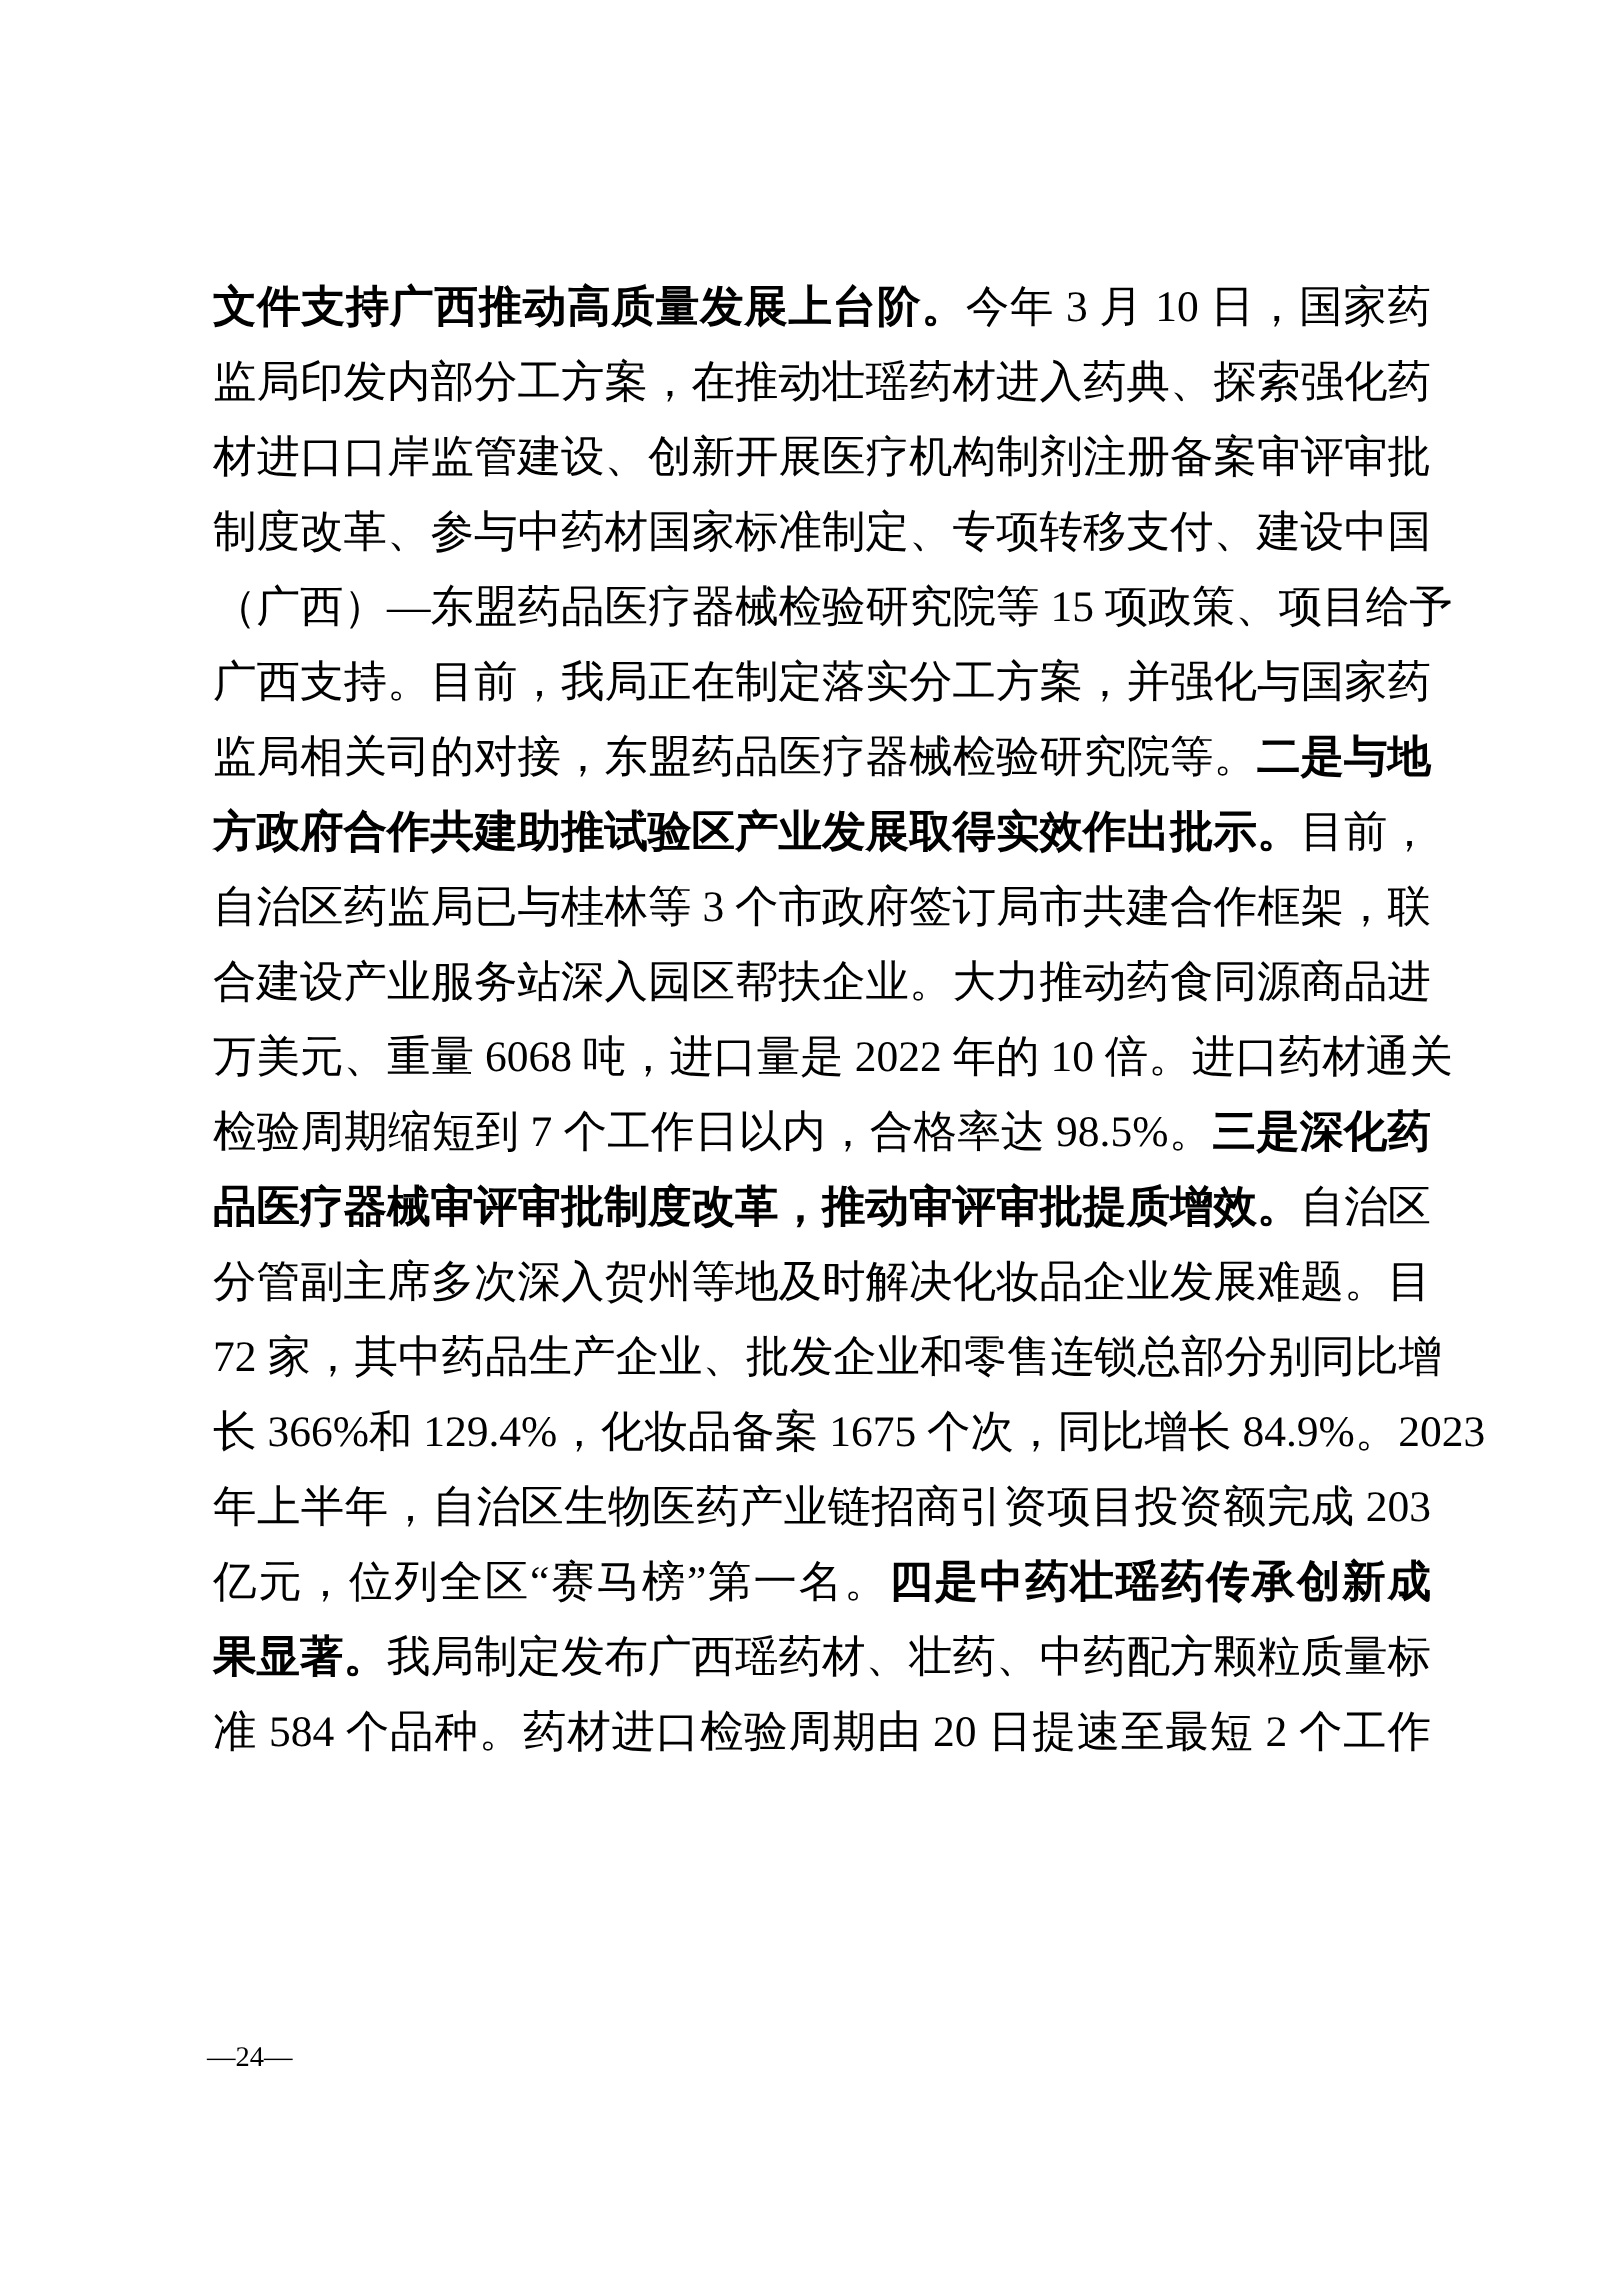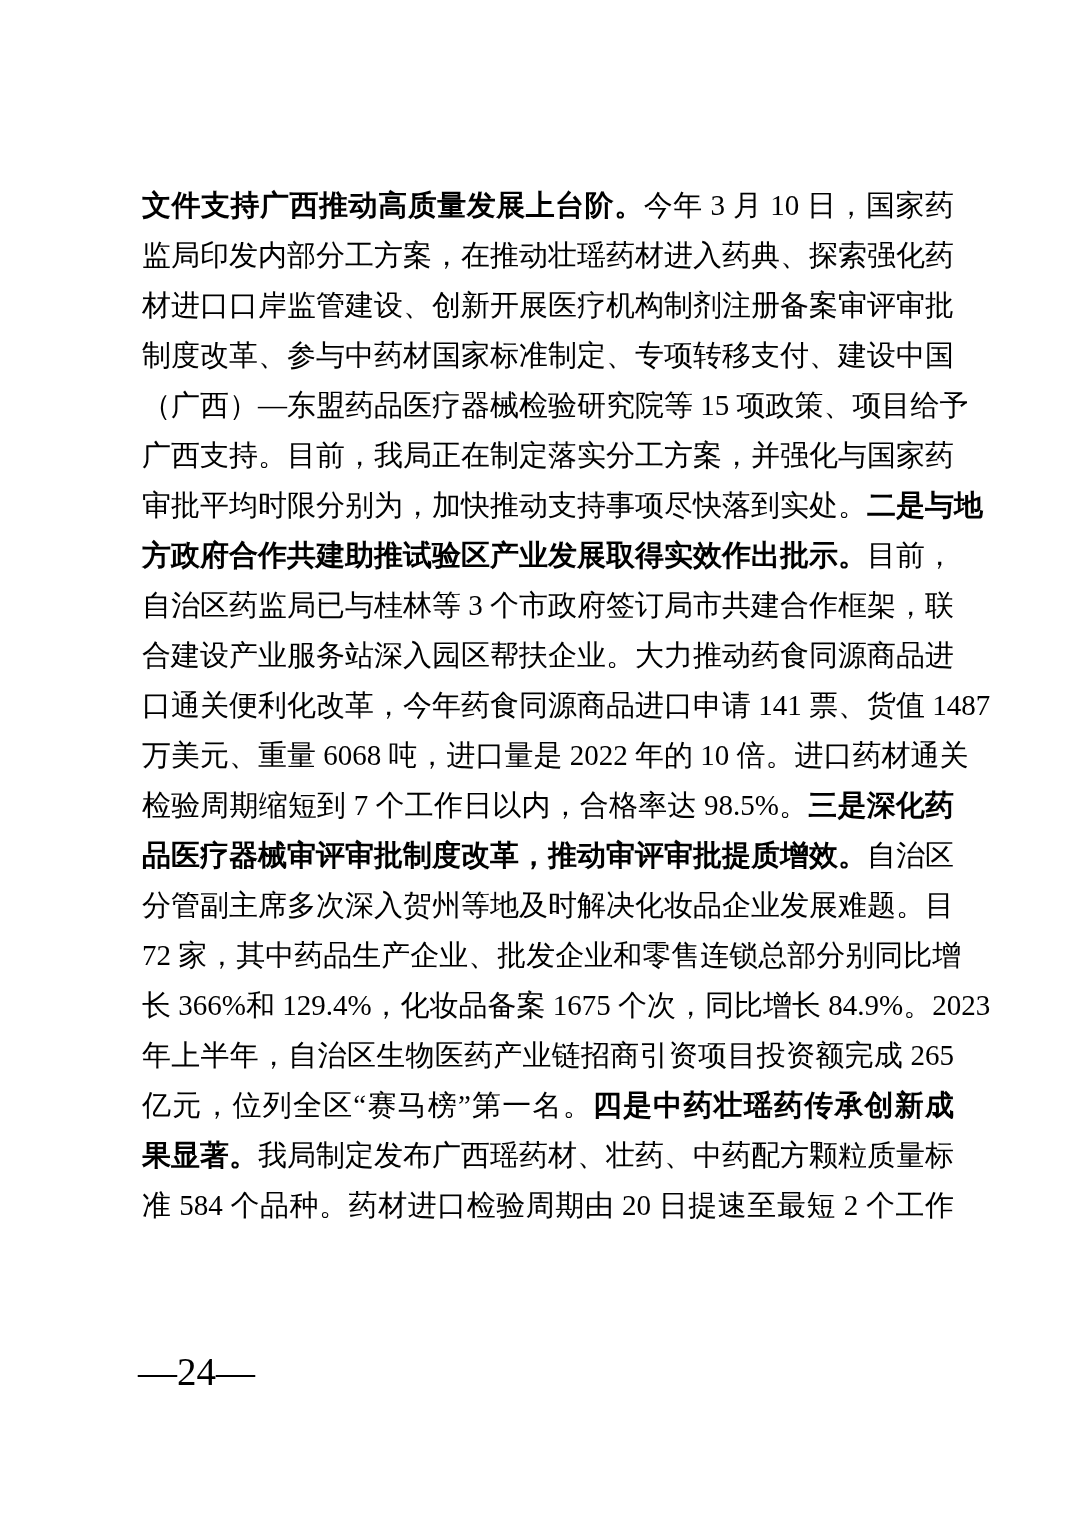--- a/index.html
+++ b/index.html
@@ -35,47 +35,46 @@
     text-align-last: justify;
     color: #000000;
   }
   .line span.b {
     font-weight: bold;
   }
   .footer {
     position: absolute;
     left: 138px;
     top: 1352px;
-    font-size: 39px;
+    font-size: 19px;
     line-height: 40px;
     color: #000000;
     letter-spacing: 0;
   }
 </style>
 </head>
 <body>
 
 <div class="page">
   <div class="doc" id="doc-body">
       <div class="line"><span class="b">文件支持广西推动高质量发展上台阶。</span><span>今年 3 月 10 日，国家药</span></div>
       <div class="line"><span>监局印发内部分工方案，在推动壮瑶药材进入药典、探索强化药</span></div>
       <div class="line"><span>材进口口岸监管建设、创新开展医疗机构制剂注册备案审评审批</span></div>
       <div class="line"><span>制度改革、参与中药材国家标准制定、专项转移支付、建设中国</span></div>
       <div class="line"><span>（广西）—东盟药品医疗器械检验研究院等 15 项政策、项目给予</span></div>
       <div class="line"><span>广西支持。目前，我局正在制定落实分工方案，并强化与国家药</span></div>
-      <div class="line"><span>审批平均时限分别为，加快推动支持事项尽快落到实处。</span><span class="b">二是与地</span></div>
+      <div class="line"><span>监局相关司的对接，东盟药品医疗器械检验研究院等。</span><span class="b">二是与地</span></div>
       <div class="line"><span class="b">方政府合作共建助推试验区产业发展取得实效作出批示。</span><span>目前，</span></div>
       <div class="line"><span>自治区药监局已与桂林等 3 个市政府签订局市共建合作框架，联</span></div>
       <div class="line"><span>合建设产业服务站深入园区帮扶企业。大力推动药食同源商品进</span></div>
-      <div class="line"><span>口通关便利化改革，今年药食同源商品进口申请 141 票、货值 1487</span></div>
       <div class="line"><span>万美元、重量 6068 吨，进口量是 2022 年的 10 倍。进口药材通关</span></div>
       <div class="line"><span>检验周期缩短到 7 个工作日以内，合格率达 98.5%。</span><span class="b">三是深化药</span></div>
       <div class="line"><span class="b">品医疗器械审评审批制度改革，推动审评审批提质增效。</span><span>自治区</span></div>
       <div class="line"><span>分管副主席多次深入贺州等地及时解决化妆品企业发展难题。目</span></div>
       <div class="line"><span>72 家，其中药品生产企业、批发企业和零售连锁总部分别同比增</span></div>
       <div class="line"><span>长 366%和 129.4%，化妆品备案 1675 个次，同比增长 84.9%。2023</span></div>
-      <div class="line"><span>年上半年，自治区生物医药产业链招商引资项目投资额完成 265</span></div>
+      <div class="line"><span>年上半年，自治区生物医药产业链招商引资项目投资额完成 203</span></div>
       <div class="line"><span>亿元，位列全区“赛马榜”第一名。</span><span class="b">四是中药壮瑶药传承创新成</span></div>
       <div class="line"><span class="b">果显著。</span><span>我局制定发布广西瑶药材、壮药、中药配方颗粒质量标</span></div>
       <div class="line"><span>准 584 个品种。药材进口检验周期由 20 日提速至最短 2 个工作</span></div>
     </div>
   <div class="footer">—24—</div>
 </div>
 
 </body></html>

